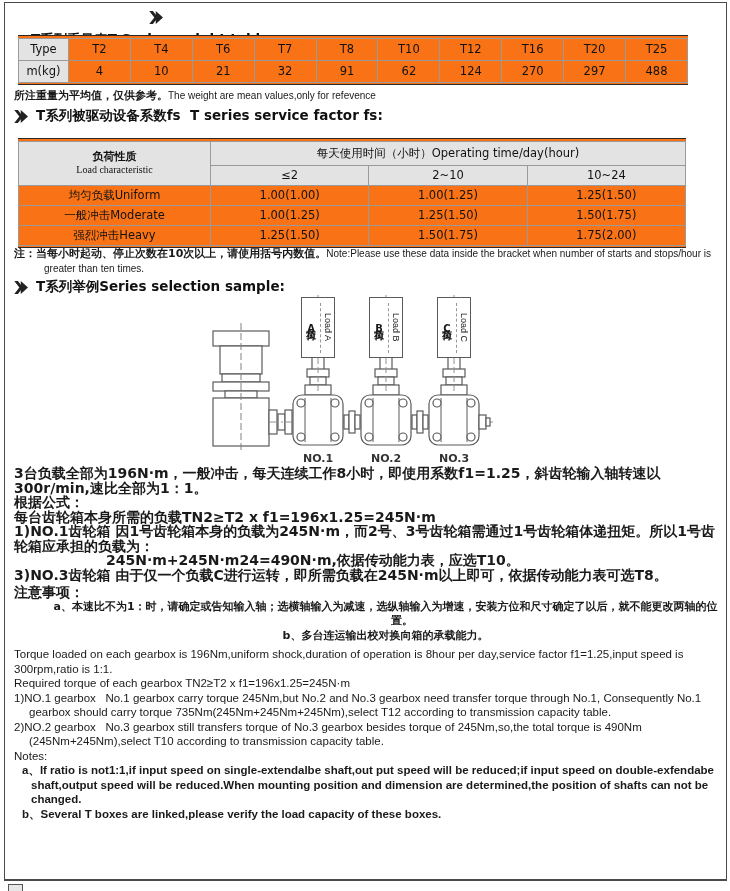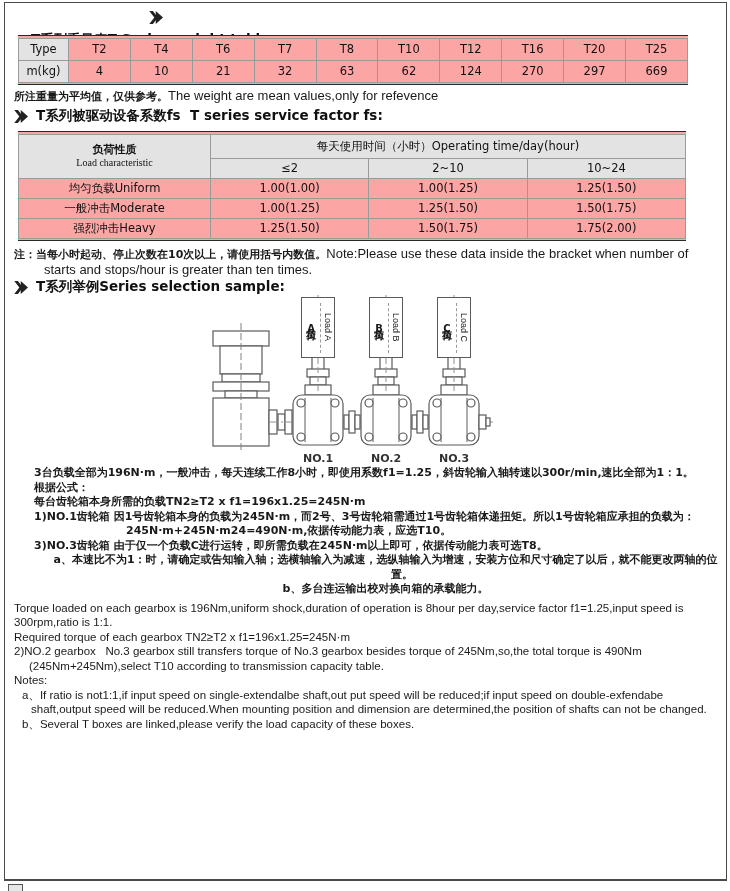--- a/index.html
+++ b/index.html
@@ -10,45 +10,45 @@
     color:#1a1a1a; overflow:hidden;
   }
   #frame {
     position:absolute; left:4px; top:2px; right:3px; bottom:10px;
     border:1px solid #4a4a4a; border-bottom-width:2px;
   }
   .abs { position:absolute; }
   .sec-title { display:flex; align-items:center; gap:7px; font-size:13.5px; font-weight:bold; color:#111; }
   .marker { width:15px; height:13px; flex:0 0 auto; }
   
-  .dbl-wrap { border-top:1px solid #2a2a2a; border-bottom:1px solid #2a2a2a; padding:1.5px 0; background:#fca5a5; }
+  .dbl-wrap { border-top:1px solid #2a2a2a; border-bottom:1px solid #2a2a2a; padding:1.5px 0; background:#f97316; }
   table { border-collapse:collapse; table-layout:fixed; width:100%;
           border-top:1px solid #2a2a2a; border-bottom:1px solid #2a2a2a; }
   td, th { border:1px solid #9a9a9a; text-align:center; vertical-align:middle;
            font-size:11.5px; font-weight:normal; color:#111; padding:0 2px; }
   .th-gray { background:var(--header-bg,#e3e3e3); }
   #weight-table td { height:22px; }
   #service-table td { height:20px; }
   #service-table .hrow1 { height:24px; font-weight:bold; font-size:11px; }
   #service-table .hrow2 { height:20px; }
   .corner div { line-height:1.25; }
   .corner .zh { font-weight:bold; font-size:11px; }
   .corner .en { font-size:10px;font-family:Liberation Serif, serif; }
   
   .mixnote { font-size:11px; line-height:15px; }
   .mixnote .zh { font-weight:bold; }
-  .mixnote .en { font-family:"Liberation Sans",sans-serif; font-size:13px; }
+  .mixnote .en { font-family:"Liberation Sans",sans-serif; font-size:10px; }
   .hang-note { padding-left:30px; text-indent:-30px; }
   .flow { line-height:14.5px; }
-  .zh-line { font-size:11px; font-weight:bold;margin-left:20px; }
+  .zh-line { font-size:14px; font-weight:bold; }
   .indent-line { padding-left:92px; }
   .notice-item { font-size:11px; font-weight:bold; padding-left:72px; text-indent:-33px;text-align:center; }
   .en-line { font-family:"Liberation Sans",sans-serif; font-size:11.5px; font-weight:normal; }
   .hang-en { padding-left:15px; text-indent:-15px; }
-  .notes-item { font-family:"Liberation Sans",sans-serif; font-size:11.5px; padding-left:17px; text-indent:-9px; }
+  .notes-item { font-family:"Liberation Sans",sans-serif; font-size:11.5px; padding-left:17px; text-indent:-9px;font-weight:bold; }
   .sp { height:4px; }
   
   #diagram { left:185px; top:293px; width:350px; height:172px; }
   #diagram svg { position:absolute; left:0; top:0; }
   .load-box {
     position:absolute; top:4px; width:34px; height:61px; background:#fff;
     border:1.2px solid #5a5a5a; display:flex; align-items:center; justify-content:center; gap:2px;
   }
   .load-box .lzh { writing-mode:vertical-rl; text-orientation:upright; font-size:10px; font-weight:bold; letter-spacing:1px; }
   .load-box .ldiv { width:0; height:50px; border-left:1px dashed #9a9a9a; }
@@ -100,44 +100,44 @@
         <td>T16</td>
         <td>T20</td>
         <td>T25</td>
       </tr>
       <tr>
         <td class="th-gray">m(kg)</td>
         <td>4</td>
         <td>10</td>
         <td>21</td>
         <td>32</td>
-        <td>63</td>
+        <td>91</td>
         <td>62</td>
         <td>124</td>
         <td>270</td>
         <td>297</td>
-        <td>669</td>
+        <td>488</td>
       </tr>
     </tbody>
       </table>
   </div>
 
   <div class="abs mixnote" style="left:14px; top:88px; width:702px;">
     <span class="zh">所注重量为平均值，仅供参考。</span><span class="en">The weight are mean values,only for refevence</span>
   </div>
 
   <div class="abs sec-title" style="left:14px; top:107px;">
     <svg class="marker" viewBox="0 0 20 18">
       <polygon points="0,0 5,0 12,9 5,18 0,18 7,9" fill="#222"></polygon>
       <polygon points="9,0 19,9 9,18" fill="#222"></polygon>
     </svg>
     <span>T系列被驱动设备系数fs&nbsp;&nbsp;T series service factor fs:</span>
   </div>
 
-  <div class="abs dbl-wrap" style="left:18px; top:131px; width:668px;">
+  <div class="abs dbl-wrap" style="left:18px; top:138px; width:668px;">
     <table id="service-table">
       <colgroup>
           <col style="width:192px;">
           <col>
           <col>
           <col>
         </colgroup>
       <tbody>
           <tr class="hrow1">
         <td rowspan="2" class="th-gray corner">
@@ -283,26 +283,28 @@
   </div>
 
   <div class="abs flow" style="left:14px; top:466px; width:704px;">
     <div class="zh-line">3台负载全部为196N·m，一般冲击，每天连续工作8小时，即使用系数f1=1.25，斜齿轮输入轴转速以300r/min,速比全部为1：1。</div>
     <div class="zh-line">根据公式：</div>
     <div class="zh-line">每台齿轮箱本身所需的负载TN2≥T2 x f1=196x1.25=245N·m</div>
     <div class="zh-line">1)NO.1齿轮箱&nbsp;因1号齿轮箱本身的负载为245N·m，而2号、3号齿轮箱需通过1号齿轮箱体递扭矩。所以1号齿轮箱应承担的负载为：</div>
     <div class="zh-line indent-line">245N·m+245N·m24=490N·m,依据传动能力表，应选T10。</div>
     <div class="zh-line">3)NO.3齿轮箱&nbsp;由于仅一个负载C进行运转，即所需负载在245N·m以上即可，依据传动能力表可选T8。</div>
 
+    <div class="zh-line" style="margin-top:3px;">注意事项：</div>
     <div class="notice-item">a、本速比不为1：时，请确定或告知输入轴；选横轴输入为减速，选纵轴输入为增速，安装方位和尺寸确定了以后，就不能更改两轴的位置。</div>
     <div class="notice-item">b、多台连运输出校对换向箱的承载能力。</div>
 
     <div class="sp"></div>
     <div class="en-line">Torque loaded on each gearbox is 196Nm,uniform shock,duration of operation is 8hour per day,service factor f1=1.25,input speed is 300rpm,ratio is 1:1.</div>
     <div class="en-line">Required torque of each gearbox TN2≥T2 x f1=196x1.25=245N·m</div>
+    <div class="en-line hang-en">1)NO.1 gearbox&nbsp;&nbsp;&nbsp;No.1 gearbox carry torque 245Nm,but No.2 and No.3 gearbox need transfer torque through No.1, Consequently No.1 gearbox should carry torque 735Nm(245Nm+245Nm+245Nm),select T12 according to transmission capacity table.</div>
     <div class="en-line hang-en">2)NO.2 gearbox&nbsp;&nbsp;&nbsp;No.3 gearbox still transfers torque of No.3 gearbox besides torque of 245Nm,so,the total torque is 490Nm (245Nm+245Nm),select T10 according to transmission capacity table.</div>
 
     <div class="en-line">Notes:</div>
     <div class="notes-item">a、If ratio is not1:1,if input speed on single-extendalbe shaft,out put speed will be reduced;if input speed on double-exfendabe shaft,output speed will be reduced.When mounting position and dimension are determined,the position of shafts can not be changed.</div>
     <div class="notes-item">b、Several T boxes are linked,please verify the load capacity of these boxes.</div>
   </div>
 
   <div id="footer-partial"></div>
 </div>
 

